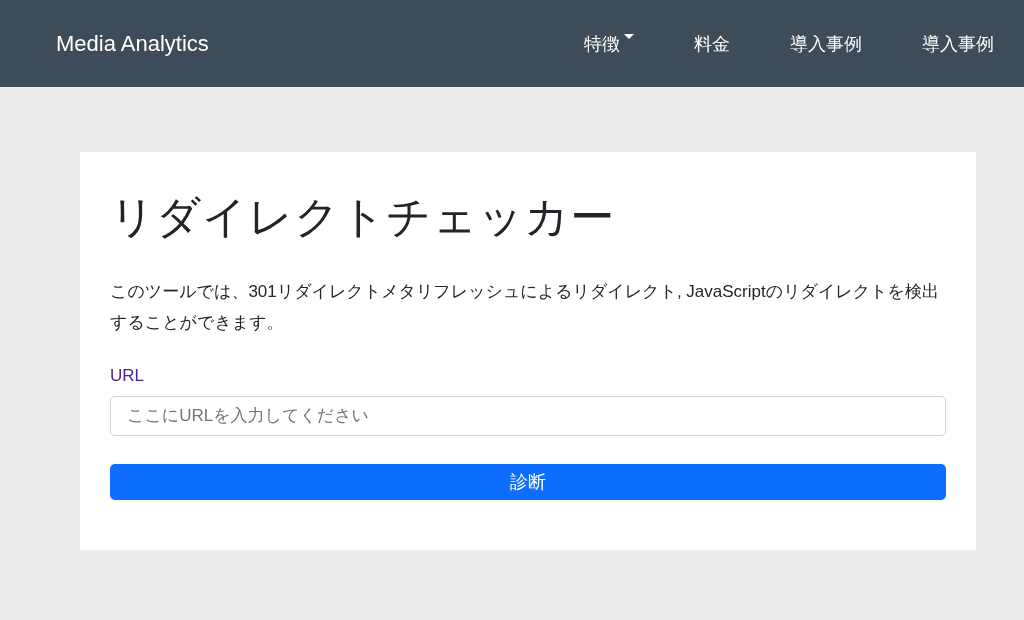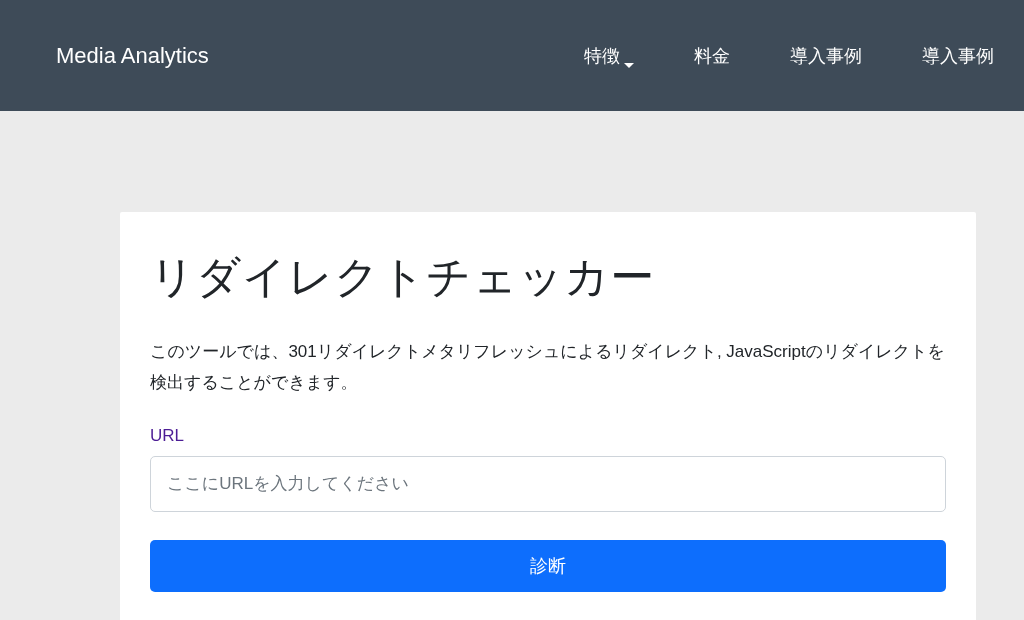--- a/index.html
+++ b/index.html
@@ -9,21 +9,21 @@
     }
     body {
       font-family: "Segoe UI", "Hiragino Sans", "Meiryo", sans-serif;
       background-color: #ebebeb;
       width: 1024px;
       height: 620px;
       overflow: hidden;
     }
     .navbar {
       background-color: #3e4b58;
-      height: 111px;
+      height: 87px;
       display: flex;
       align-items: center;
       padding: 0 30px 0 56px;
       justify-content: space-between;
     }
     .brand {
       color: #ffffff;
       font-size: 22px;
       font-weight: 400;
     }
@@ -31,35 +31,34 @@
       display: flex;
       gap: 60px;
       align-items: center;
     }
     .nav-link {
       color: #ffffff;
       font-size: 18px;
       font-weight: 400;
       cursor: pointer;
       display: flex;
-      align-items: flex-end;
+      align-items: flex-start;
       gap: 4px;
     }
     .caret {
       display: inline-block;
       width: 0;
       height: 0;
       border-left: 5px solid transparent;
       border-right: 5px solid transparent;
       border-top: 5px solid #ffffff;
       margin-top: 2px;
     }
     .content-area {
-      padding: 65px 48px 0 120px;
-      margin-top: 36px;
+      padding: 65px 48px 0 80px;
     }
     .card {
       background-color: #ffffff;
       padding: 36px 30px 50px 30px;
       border-radius: 2px;
     }
     .page-title {
       font-size: 44px;
       font-weight: 400;
       color: #212529;
@@ -73,34 +72,34 @@
       margin-bottom: 28px;
     }
     .form-label {
       font-size: 17px;
       color: #4c1d95;
       display: block;
       margin-bottom: 10px;
     }
     .form-input {
       width: 100%;
-      height: 56px;
+      height: 40px;
       border: 1px solid #ced4da;
       border-radius: 5px;
       padding: 0 16px;
       font-size: 17px;
       color: #495057;
       margin-bottom: 28px;
     }
     .form-input::placeholder {
       color: #6c757d;
     }
     .submit-button {
       width: 100%;
-      height: 52px;
+      height: 36px;
       background-color: #0d6efd;
       color: #ffffff;
       border: none;
       border-radius: 5px;
       font-size: 18px;
       cursor: pointer;
     }
   </style>
 </head>
 <body>

